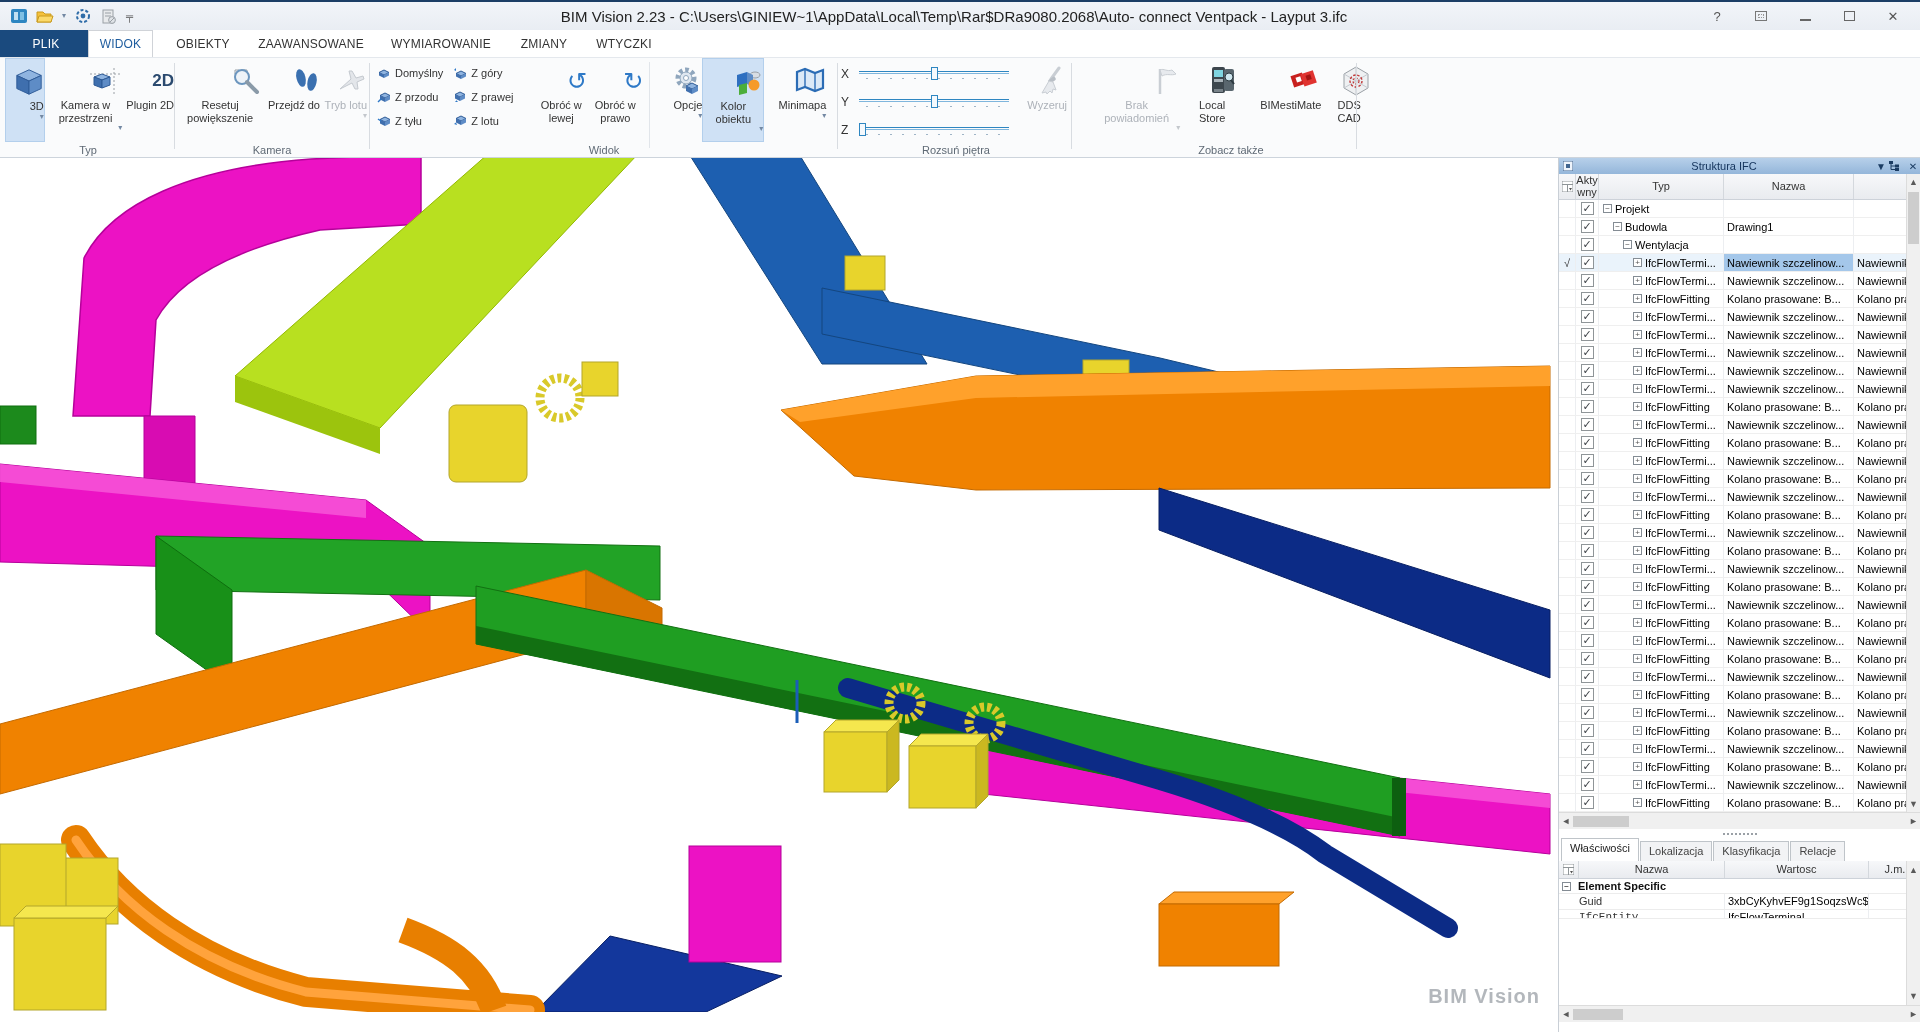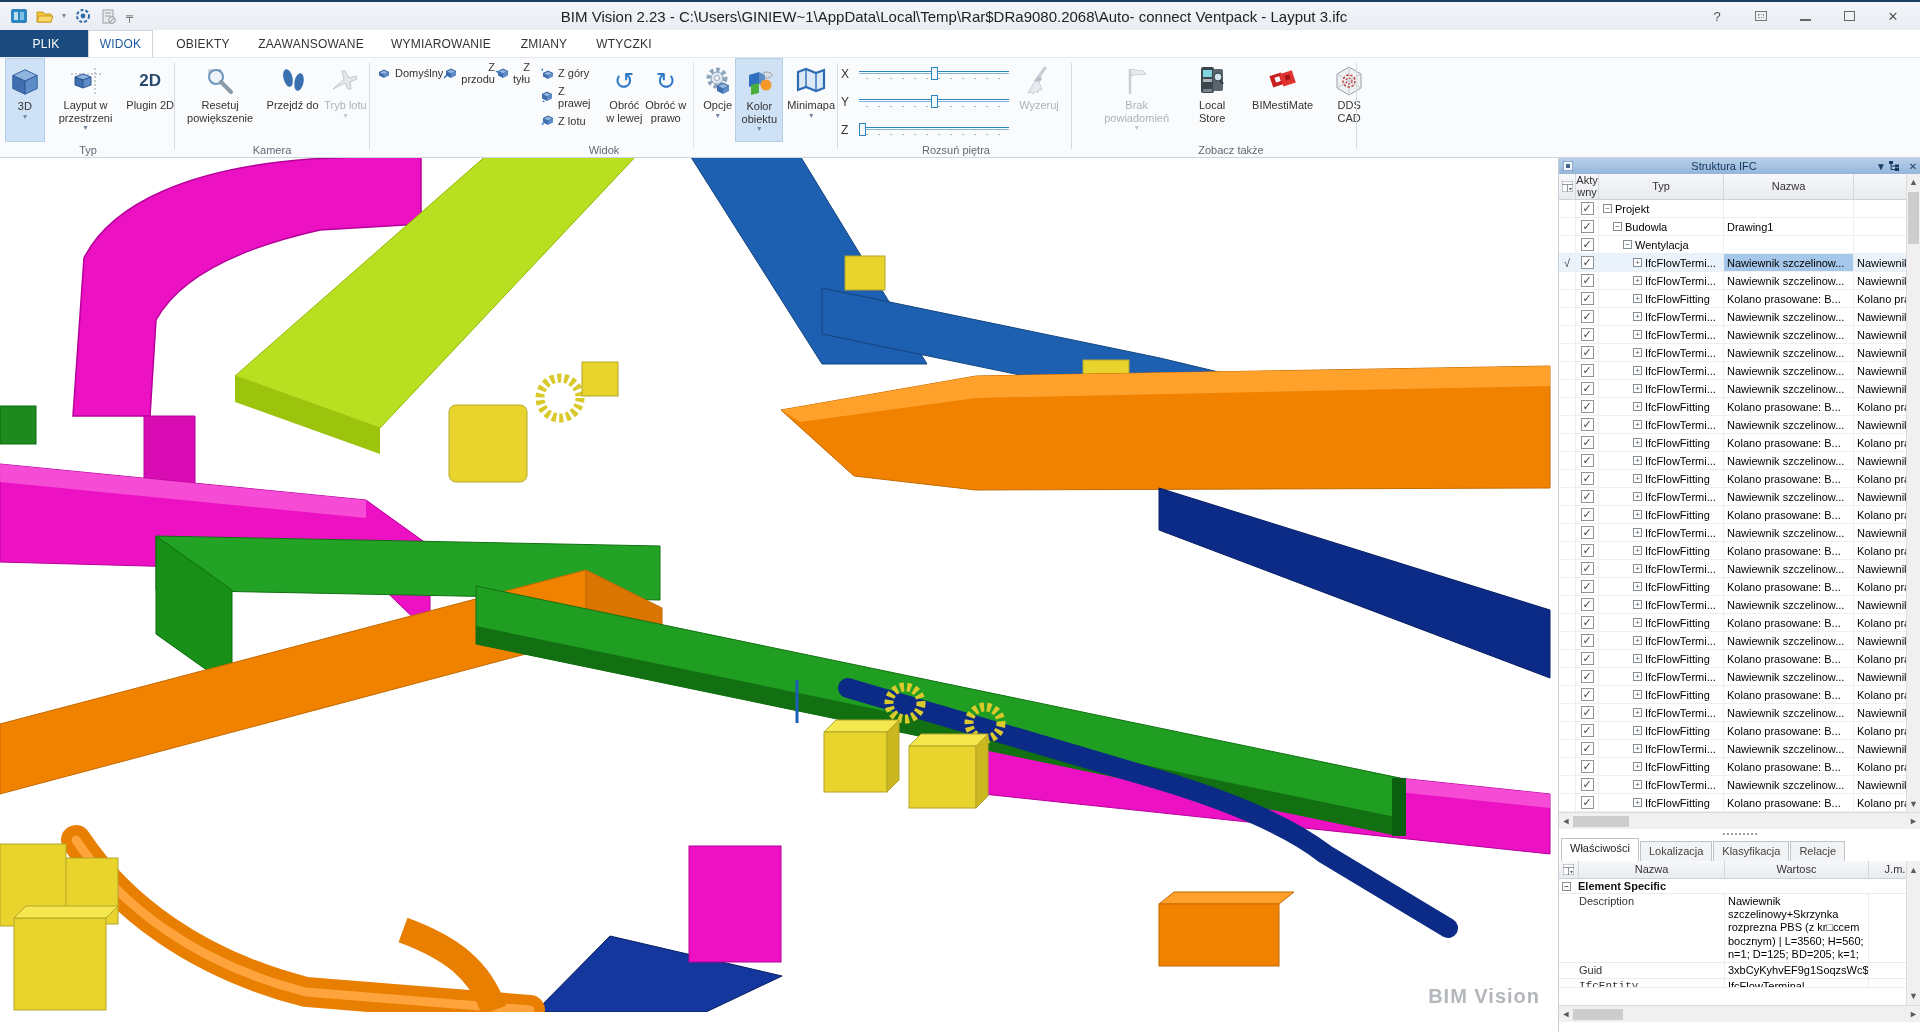--- a/index.html
+++ b/index.html
@@ -29,21 +29,21 @@
   .rtab.filetab { background:#1a4a7e; color:#fff; }
   .rtab.active { background:#fff; border:1px solid #d0d3d8; border-bottom:none; color:#1e5c9e; }
 
   
   #ribbon { position:absolute; left:0; top:57px; width:1920px; height:101px;
     background:#fafbfc; border-bottom:1px solid #cdd4dc; border-top:1px solid #e4e8ed; }
   .rgroup { position:absolute; top:0; height:100px; }
   .glabel { position:absolute; bottom:2px; left:0; right:0; text-align:center;
     font-size:11px; color:#5f6a75; }
   .gsep { position:absolute; top:5px; height:86px; width:1px; background:#d8dce1; }
-  .btn-lg { display:flex; flex-direction:column; align-items:center; justify-content:flex-start;
+  .btn-lg { display:flex; flex-direction:column; align-items:flex-end; justify-content:flex-start;
     padding-top:5px; font-size:11px; color:#333; text-align:center; line-height:1.15; height:84px; }
   .btn-lg .ic { height:36px; display:flex; align-items:center; justify-content:center; }
   .btn-lg.hl { background:#cfe1f5; border:1px solid #b3cfec; }
   .btn-lg.dis { color:#adb2b9; }
   .caret { font-size:8px; color:#7388a3; line-height:.9; }
   .dis .caret { color:#c3c7cc; }
   .smallrow { display:flex; align-items:center; gap:4px; height:24px; font-size:11px; color:#333; }
   .glyph-ic { font-size:24px; color:#2e79c7; line-height:1; }
 
   
@@ -207,21 +207,21 @@
       <div class="btn-lg" style="width:74px;">
         <span class="ic">
           <svg width="34" height="30" viewBox="0 0 34 30">
               <line x1="2" y1="8" x2="32" y2="8" stroke="#9aa0a6" stroke-dasharray="2 2"></line>
               <line x1="26" y1="2" x2="26" y2="28" stroke="#9aa0a6" stroke-dasharray="2 2"></line>
               <polygon points="14,8 22,11 14,14 6,11" fill="#8fb4e0" stroke="#2d5a96"></polygon>
               <polygon points="6,11 14,14 14,22 6,19" fill="#3f6fae" stroke="#2d5a96"></polygon>
               <polygon points="22,11 14,14 14,22 22,19" fill="#5e8cc6" stroke="#2d5a96"></polygon>
             </svg>
         </span>
-        <span>Layput w przestrzeni</span>
+        <span>Kamera w przestrzeni</span>
           <span class="caret">▾</span>
       </div>
       <div class="btn-lg" style="width:48px;">
         <span class="ic" style="font-size:17px;font-weight:bold;color:#2b4a6f;">2D</span>
         <span>Plugin 2D</span>
       </div>
     </div>
     <div class="glabel">Typ</div>
   </div>
   <div class="gsep" style="left:174px;"></div>
@@ -256,21 +256,21 @@
         <span>Tryb lotu</span>
           <span class="caret">▾</span>
       </div>
     </div>
     <div class="glabel">Kamera</div>
   </div>
   <div class="gsep" style="left:369px;"></div>
 
   <div class="rgroup" style="left:373px;width:462px;">
     <div style="display:flex;align-items:flex-start;">
-      <div id="view-list" style="display:flex;flex-direction:row;padding:3px 0 0 4px;text-align:right;">
+      <div id="view-list" style="display:flex;flex-direction:column;padding:3px 0 0 4px;">
         <div class="smallrow">
             <span>
               <svg width="14" height="13" viewBox="0 0 14 13">
                 <path d="M1,1 h3 M1,1 v3 M13,1 h-3 M13,1 v3 M1,12 h3 M1,12 v-3 M13,12 h-3 M13,12 v-3" stroke="#7a8violet"></path>
                 <polygon points="7,3 12,5.5 7,8 2,5.5" fill="#8fb4e0" stroke="#2d5a96"></polygon>
                 <polygon points="2,5.5 7,8 7,11 2,8.5" fill="#3f6fae"></polygon>
                 <polygon points="12,5.5 7,8 7,11 12,8.5" fill="#5e8cc6"></polygon>
               </svg>
             </span>
             <span>Domyślny</span>
@@ -1055,25 +1055,20 @@
 
   <div id="prop-rows">
       <div class="prow">
         <div class="pc pgroup" style="width:310px;display:flex;align-items:center;gap:4px;">
           <span class="exp">−</span>
           <span>Element Specific</span>
         </div>
         <div class="pc pc-jm"></div>
       </div>
       <div class="prow">
-        <div class="pc pc-name leader" style="padding-left: 20px;">Description</div>
-        <div class="pc pc-val">Nawiewnik szczelinowy+Skrzynka rozprezna PBS (z kr□ccem bocznym) | L=3560; H=560; n=1; D=125; BD=205; k=1;</div>
-        <div class="pc pc-jm"></div>
-      </div>
-      <div class="prow">
         <div class="pc pc-name leader" style="padding-left: 20px;">Guid</div>
         <div class="pc pc-val">3xbCyKyhvEF9g1SoqzsWc$</div>
         <div class="pc pc-jm"></div>
       </div>
       <div class="prow" style="height: 9px; overflow: hidden;">
         <div class="pc pc-name leader" style="padding-left: 20px; font-family: Liberation Mono, monospace;">IfcEntity</div>
         <div class="pc pc-val">IfcFlowTerminal</div>
         <div class="pc pc-jm"></div>
       </div>
     </div>

